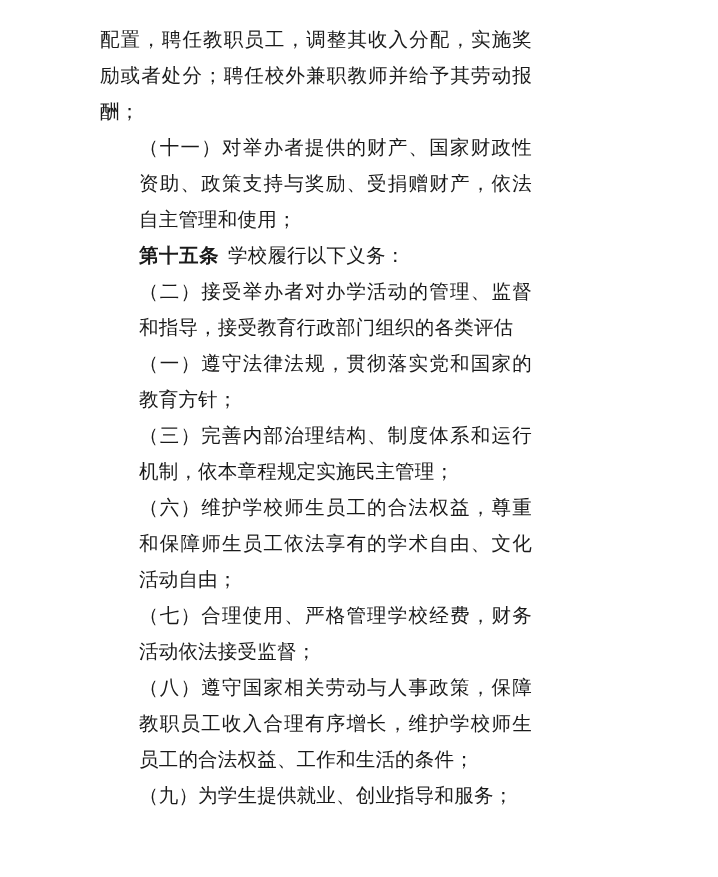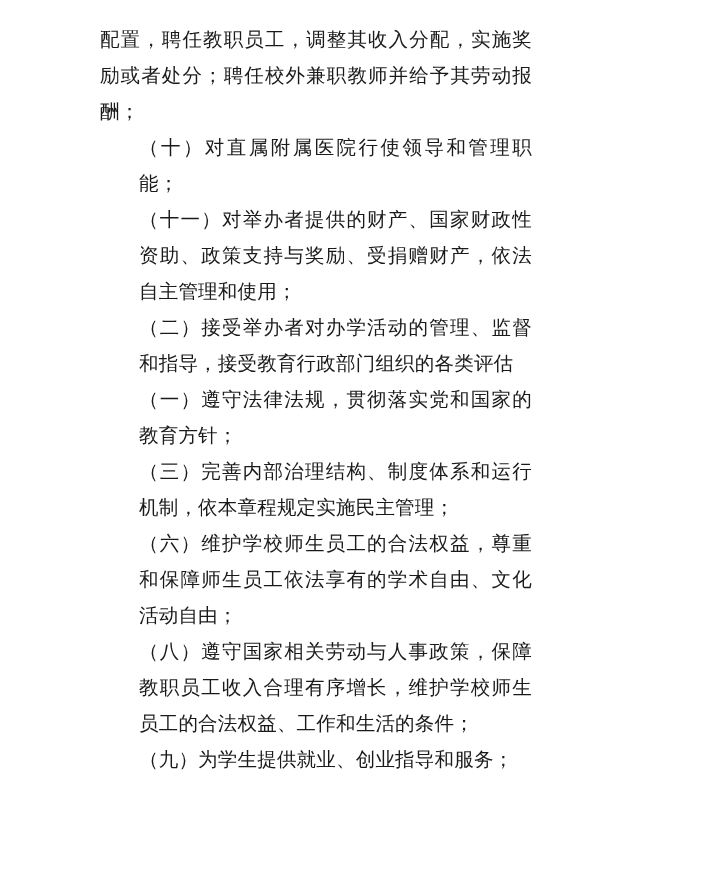--- a/index.html
+++ b/index.html
@@ -47,34 +47,35 @@
     padding-left: 0;
   }
 </style>
 </head>
 <body>
 
 <div id="page">
 
   <p class="para cont">配置，聘任教职员工，调整其收入分配，实施奖励或者处分；聘任校外兼职教师并给予其劳动报酬；</p>
 
-  <p class="para item">（十）对直属附属医院行使领导和管理职能；</p>
 
   <p class="para item">（十一）对举办者提供的财产、国家财政性资助、政策支持与奖励、受捐赠财产，依法自主管理和使用；</p>
 
 
+  <p class="para article-head"><span class="article-no">第十五条</span><span class="article-gap"></span><span>学校履行以下义务：</span></p>
 
   <p class="para item">（二）接受举办者对办学活动的管理、监督和指导，接受教育行政部门组织的各类评估</p>
 
   <p class="para item">（一）遵守法律法规，贯彻落实党和国家的教育方针；</p>
 
   <p class="para item">（三）完善内部治理结构、制度体系和运行机制，依本章程规定实施民主管理；</p>
 
 
 
   <p class="para item">（六）维护学校师生员工的合法权益，尊重和保障师生员工依法享有的学术自由、文化活动自由；</p>
 
+  <p class="para item">（七）合理使用、严格管理学校经费，财务活动依法接受监督；</p>
 
   <p class="para item">（八）遵守国家相关劳动与人事政策，保障教职员工收入合理有序增长，维护学校师生员工的合法权益、工作和生活的条件；</p>
 
   <p class="para item">（九）为学生提供就业、创业指导和服务；</p>
 
 </div>
 
 </body></html>

